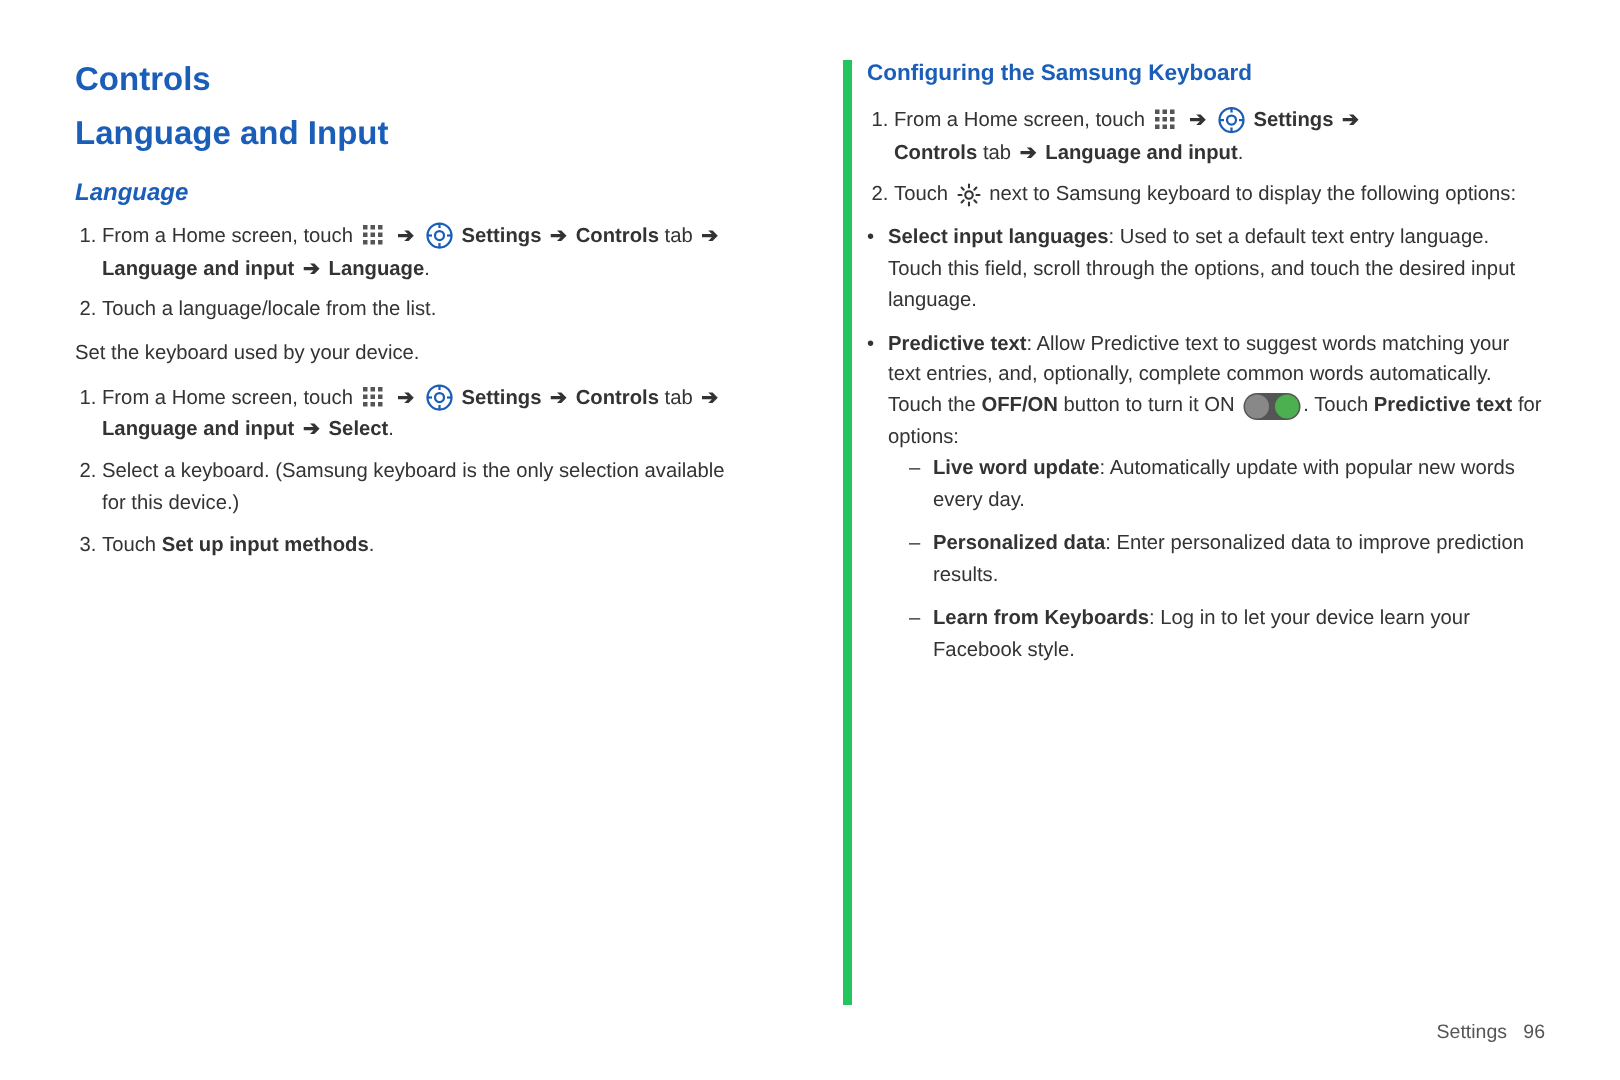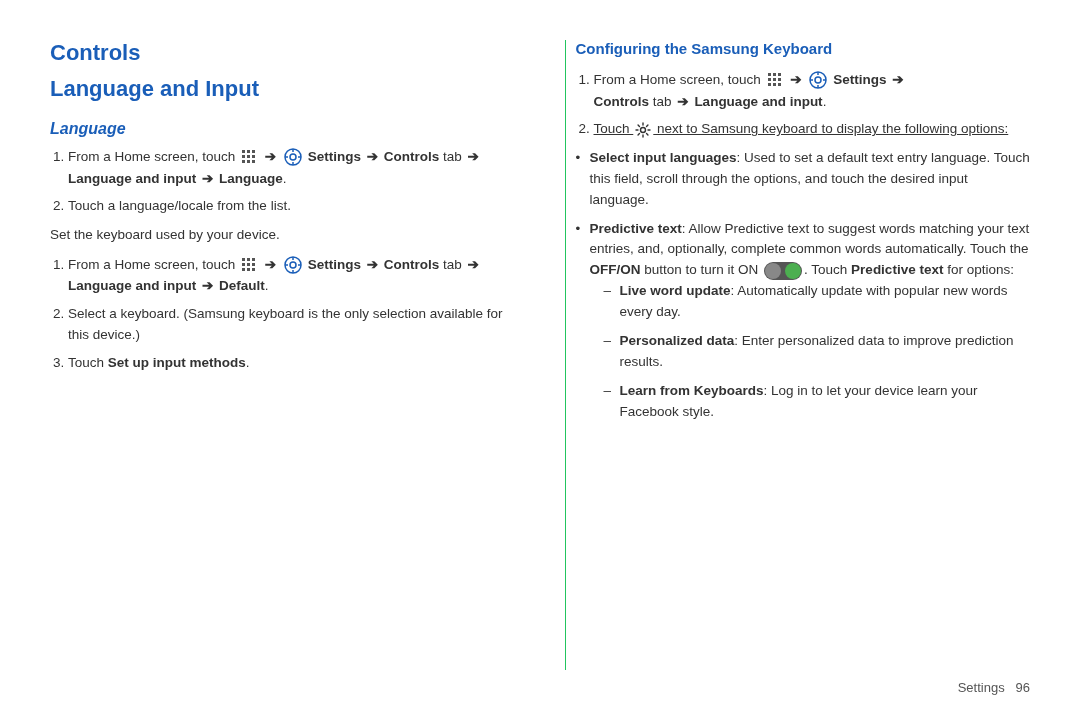--- a/index.html
+++ b/index.html
@@ -19,21 +19,21 @@
       padding: 40px 50px 40px 50px;
       gap: 40px;
     }
     .col-left {
       flex: 1;
       padding-right: 20px;
     }
     .col-right {
       flex: 1;
       padding-left: 10px;
-      border-left: 1px solid #22c55e;
+      border-left: 6px solid #22c55e;
     }
     .section-title {
       font-size: 22px;
       font-weight: bold;
       color: #1a5eb8;
       margin-bottom: 10px;
     }
     .subsection-title {
       font-size: 16px;
       font-weight: bold;
@@ -274,21 +274,21 @@
             <line x1="14" y1="9" x2="17" y2="9" stroke="#1a5eb8" stroke-width="1.5"></line>
           </svg>
         </span>
         <span class="bold"> Settings </span>
         <span class="arrow">➔</span>
         <span class="bold"> Controls</span>
         <span> tab </span>
         <span class="arrow">➔</span>
         <span class="bold"> Language and input </span>
         <span class="arrow">➔</span>
-        <span class="bold"> Default</span>.
+        <span class="bold"> Select</span>.
       </li>
       <li>Select a keyboard. (Samsung keyboard is the only selection available for this device.)</li>
       <li>
         Touch <span class="bold">Set up input methods</span>.
       </li>
     </ol>
 
   </div>
 
   <div class="col-right">
@@ -323,21 +323,21 @@
           </svg>
         </span>
         <span class="bold"> Settings </span>
         <span class="arrow">➔</span>
         <br>
         <span class="bold">Controls</span>
         <span> tab </span>
         <span class="arrow">➔</span>
         <span class="bold"> Language and input</span>.
       </li>
-      <li style="margin-top:4px;text-decoration:underline;">
+      <li style="margin-top:4px;">
         Touch
         <span class="gear-icon">
           <svg viewBox="0 0 16 16" fill="none" xmlns="http://www.w3.org/2000/svg">
             <circle cx="8" cy="8" r="2.5" stroke="#333" stroke-width="1.4" fill="none"></circle>
             <path d="M8 1v2M8 13v2M1 8h2M13 8h2M3.05 3.05l1.41 1.41M11.54 11.54l1.41 1.41M3.05 12.95l1.41-1.41M11.54 4.46l1.41-1.41" stroke="#333" stroke-width="1.4" stroke-linecap="round"></path>
           </svg>
         </span>
         next to Samsung keyboard to display the following options:
       </li>
     </ol>

